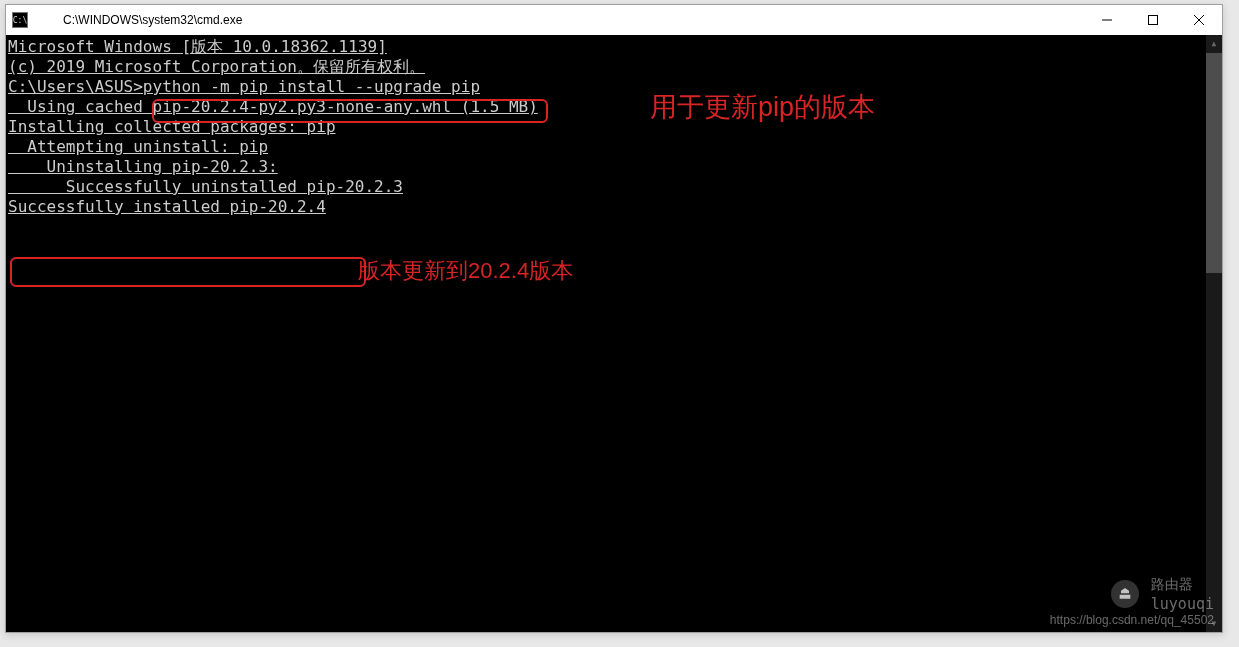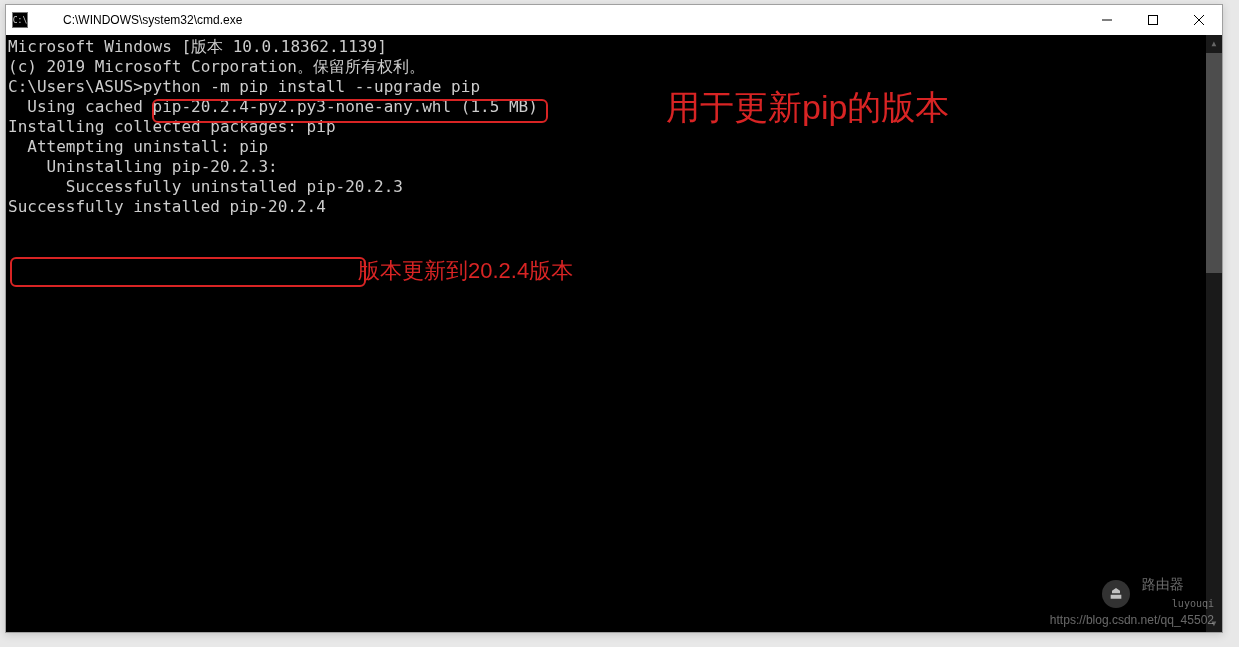--- a/index.html
+++ b/index.html
@@ -7,21 +7,21 @@
   .bg-blur { position: absolute; inset: 0; background: #e8e8e8; }
 
   .window { position: absolute; top: 4px; left: 5px; width: 1218px; height: 629px; background: #fff; border: 1px solid #a0a0a0; box-shadow: 0 2px 8px rgba(0,0,0,0.15); display: flex; flex-direction: column; }
   .titlebar { height: 30px; background: #fff; display: flex; align-items: center; padding: 0 0 0 6px; position: relative; }
   .titlebar .icon-box { width: 16px; height: 16px; background: #000; color: #ccc; font-size: 8px; display: flex; align-items: center; justify-content: center; font-family: monospace; margin-right: 6px; border: 1px solid #777; }
   .titlebar .title { font-size: 12px; color: #000; margin-left: 29px; }
   .win-controls { position: absolute; right: 0; top: 0; display: flex; height: 30px; }
   .win-btn { width: 46px; height: 30px; display: flex; align-items: center; justify-content: center; color: #000; font-size: 10px; cursor: pointer; }
   .win-btn svg { width: 10px; height: 10px; }
 
-  .terminal { flex: 1; background: #000; color: #ccc; font-family: "NSimSun", "SimSun", "Consolas", monospace; font-size: 16px; line-height: 20px; padding: 2px 0 0 0; position: relative; overflow: hidden; }
+  .terminal { flex: 1; background: #000; color: #ccc; font-family: "NSimSun", "SimSun", "Consolas", monospace; font-size: 16px; line-height: 20px; padding: 2px 0 0 0; position: relative; overflow: hidden; text-decoration: underline; }
   .terminal .line { white-space: pre; }
   .terminal .content { padding: 0 2px; }
 
   .scrollbar { position: absolute; right: 0; top: 0; width: 16px; height: 100%; background: #1a1a1a; }
   .scrollbar .thumb { width: 16px; background: #4d4d4d; height: 220px; position: absolute; top: 18px; }
   .scrollbar .arrow { width: 16px; height: 17px; background: #1a1a1a; position: absolute; display:flex; align-items:center; justify-content:center; color:#666; font-size:8px;}
   .scrollbar .arrow.up { top: 0; }
   .scrollbar .arrow.down { bottom: 0; }
 
   .annot-box { position: absolute; border: 2.5px solid #d82424; border-radius: 6px; pointer-events: none; }
@@ -72,36 +72,36 @@
       <div class="line">  Using cached pip-20.2.4-py2.py3-none-any.whl (1.5 MB)</div>
       <div class="line">Installing collected packages: pip</div>
       <div class="line">  Attempting uninstall: pip</div>
       <div class="line">    Uninstalling pip-20.2.3:</div>
       <div class="line">      Successfully uninstalled pip-20.2.3</div>
       <div class="line">Successfully installed pip-20.2.4</div>
       <div class="line"></div>
     </div>
 
     <div class="annot-box" id="box1" style="top: 64px; left: 146px; width: 396px; height: 24px;"></div>
-    <div class="annot-text" id="text1" style="top: 62px; left: 660px; font-size: 34px;">用于更新pip的版本</div>
+    <div class="annot-text" id="text1" style="top: 62px; left: 644px; font-size: 27px;">用于更新pip的版本</div>
     <div class="annot-box" id="box2" style="top: 222px; left: 4px; width: 356px; height: 30px;"></div>
     <div class="annot-text" id="text2" style="top: 226px; left: 352px; font-size: 22px;">版本更新到20.2.4版本</div>
 
     <div class="scrollbar">
       <div class="arrow up">▲</div>
       <div class="thumb"></div>
       <div class="arrow down">▼</div>
     </div>
 
     <div class="logo-corner">
       <div class="circ">
         <svg viewBox="0 0 24 24">
             <path d="M4 13h16v6H4v-6zm2-6l6-4 6 4v4H6V7z"></path>
           </svg>
       </div>
       <div>
         <div style="font-size:14px;">路由器</div>
-        <div style="font-size:10px;margin-left:30px;">luyouqi</div>
+        <div style="font-size:15px;">luyouqi</div>
       </div>
     </div>
     <div class="watermark">https://blog.csdn.net/qq_45502</div>
   </div>
 </div>
 
 </body></html>

